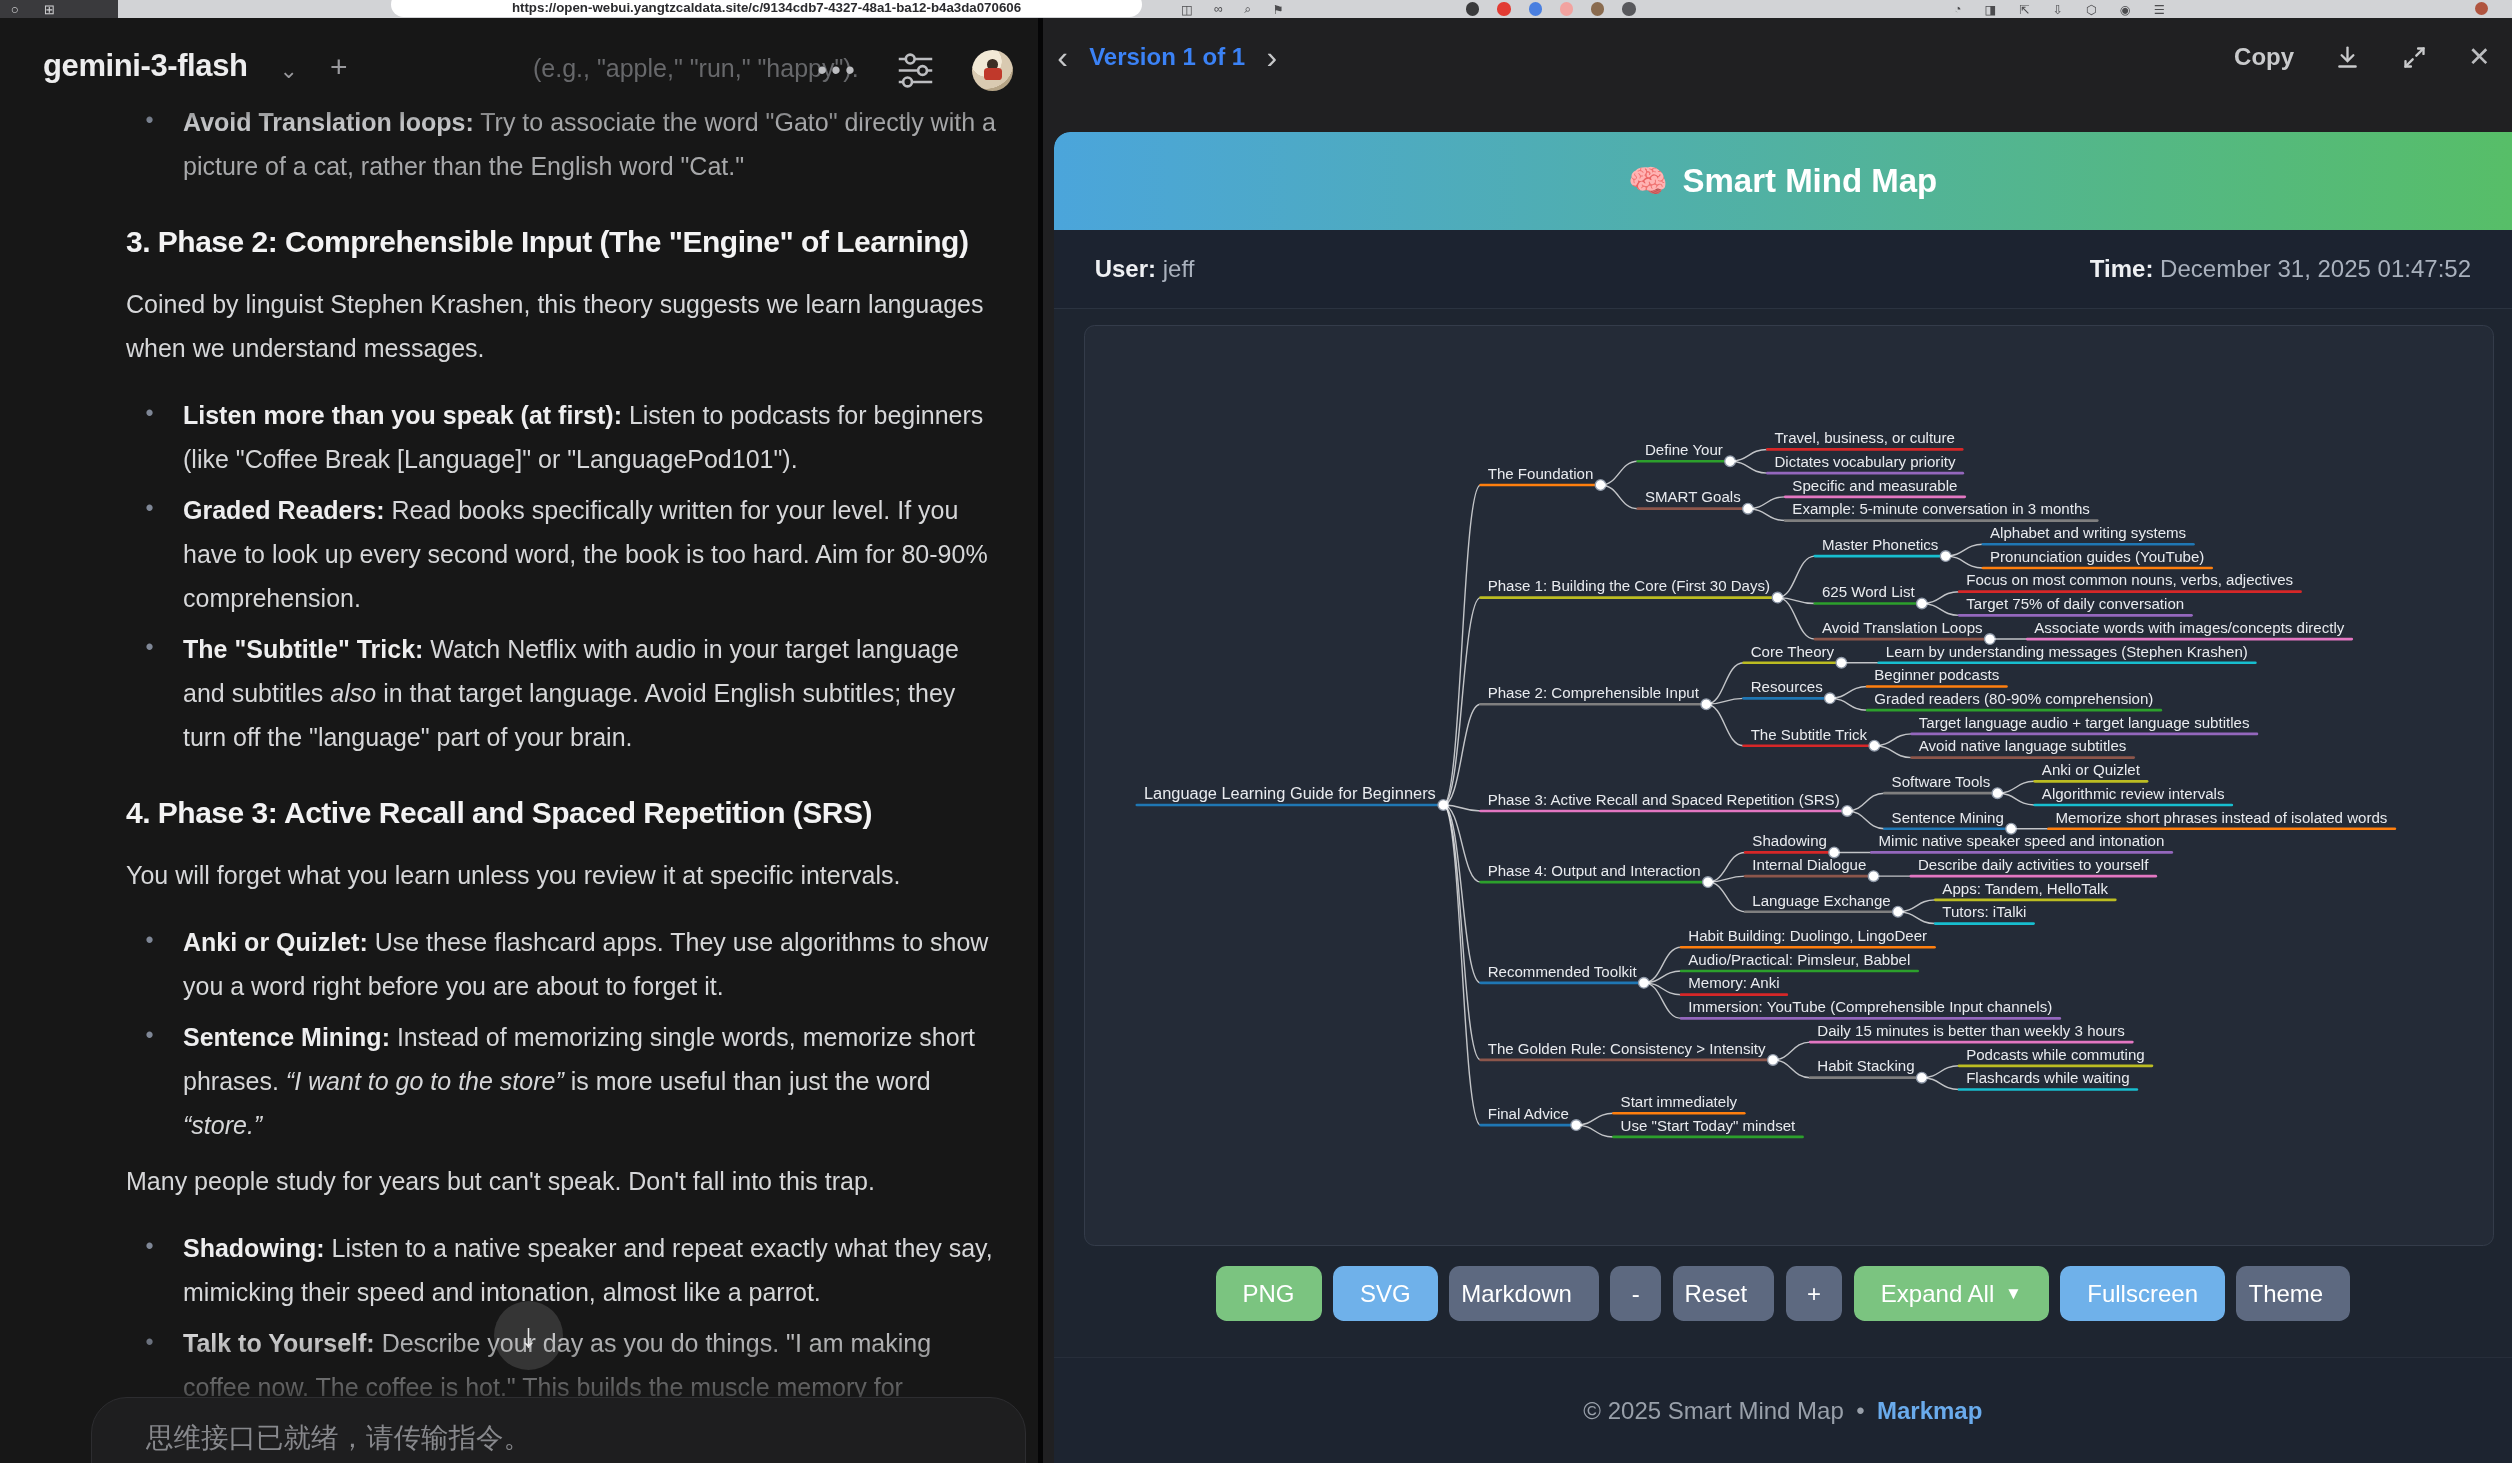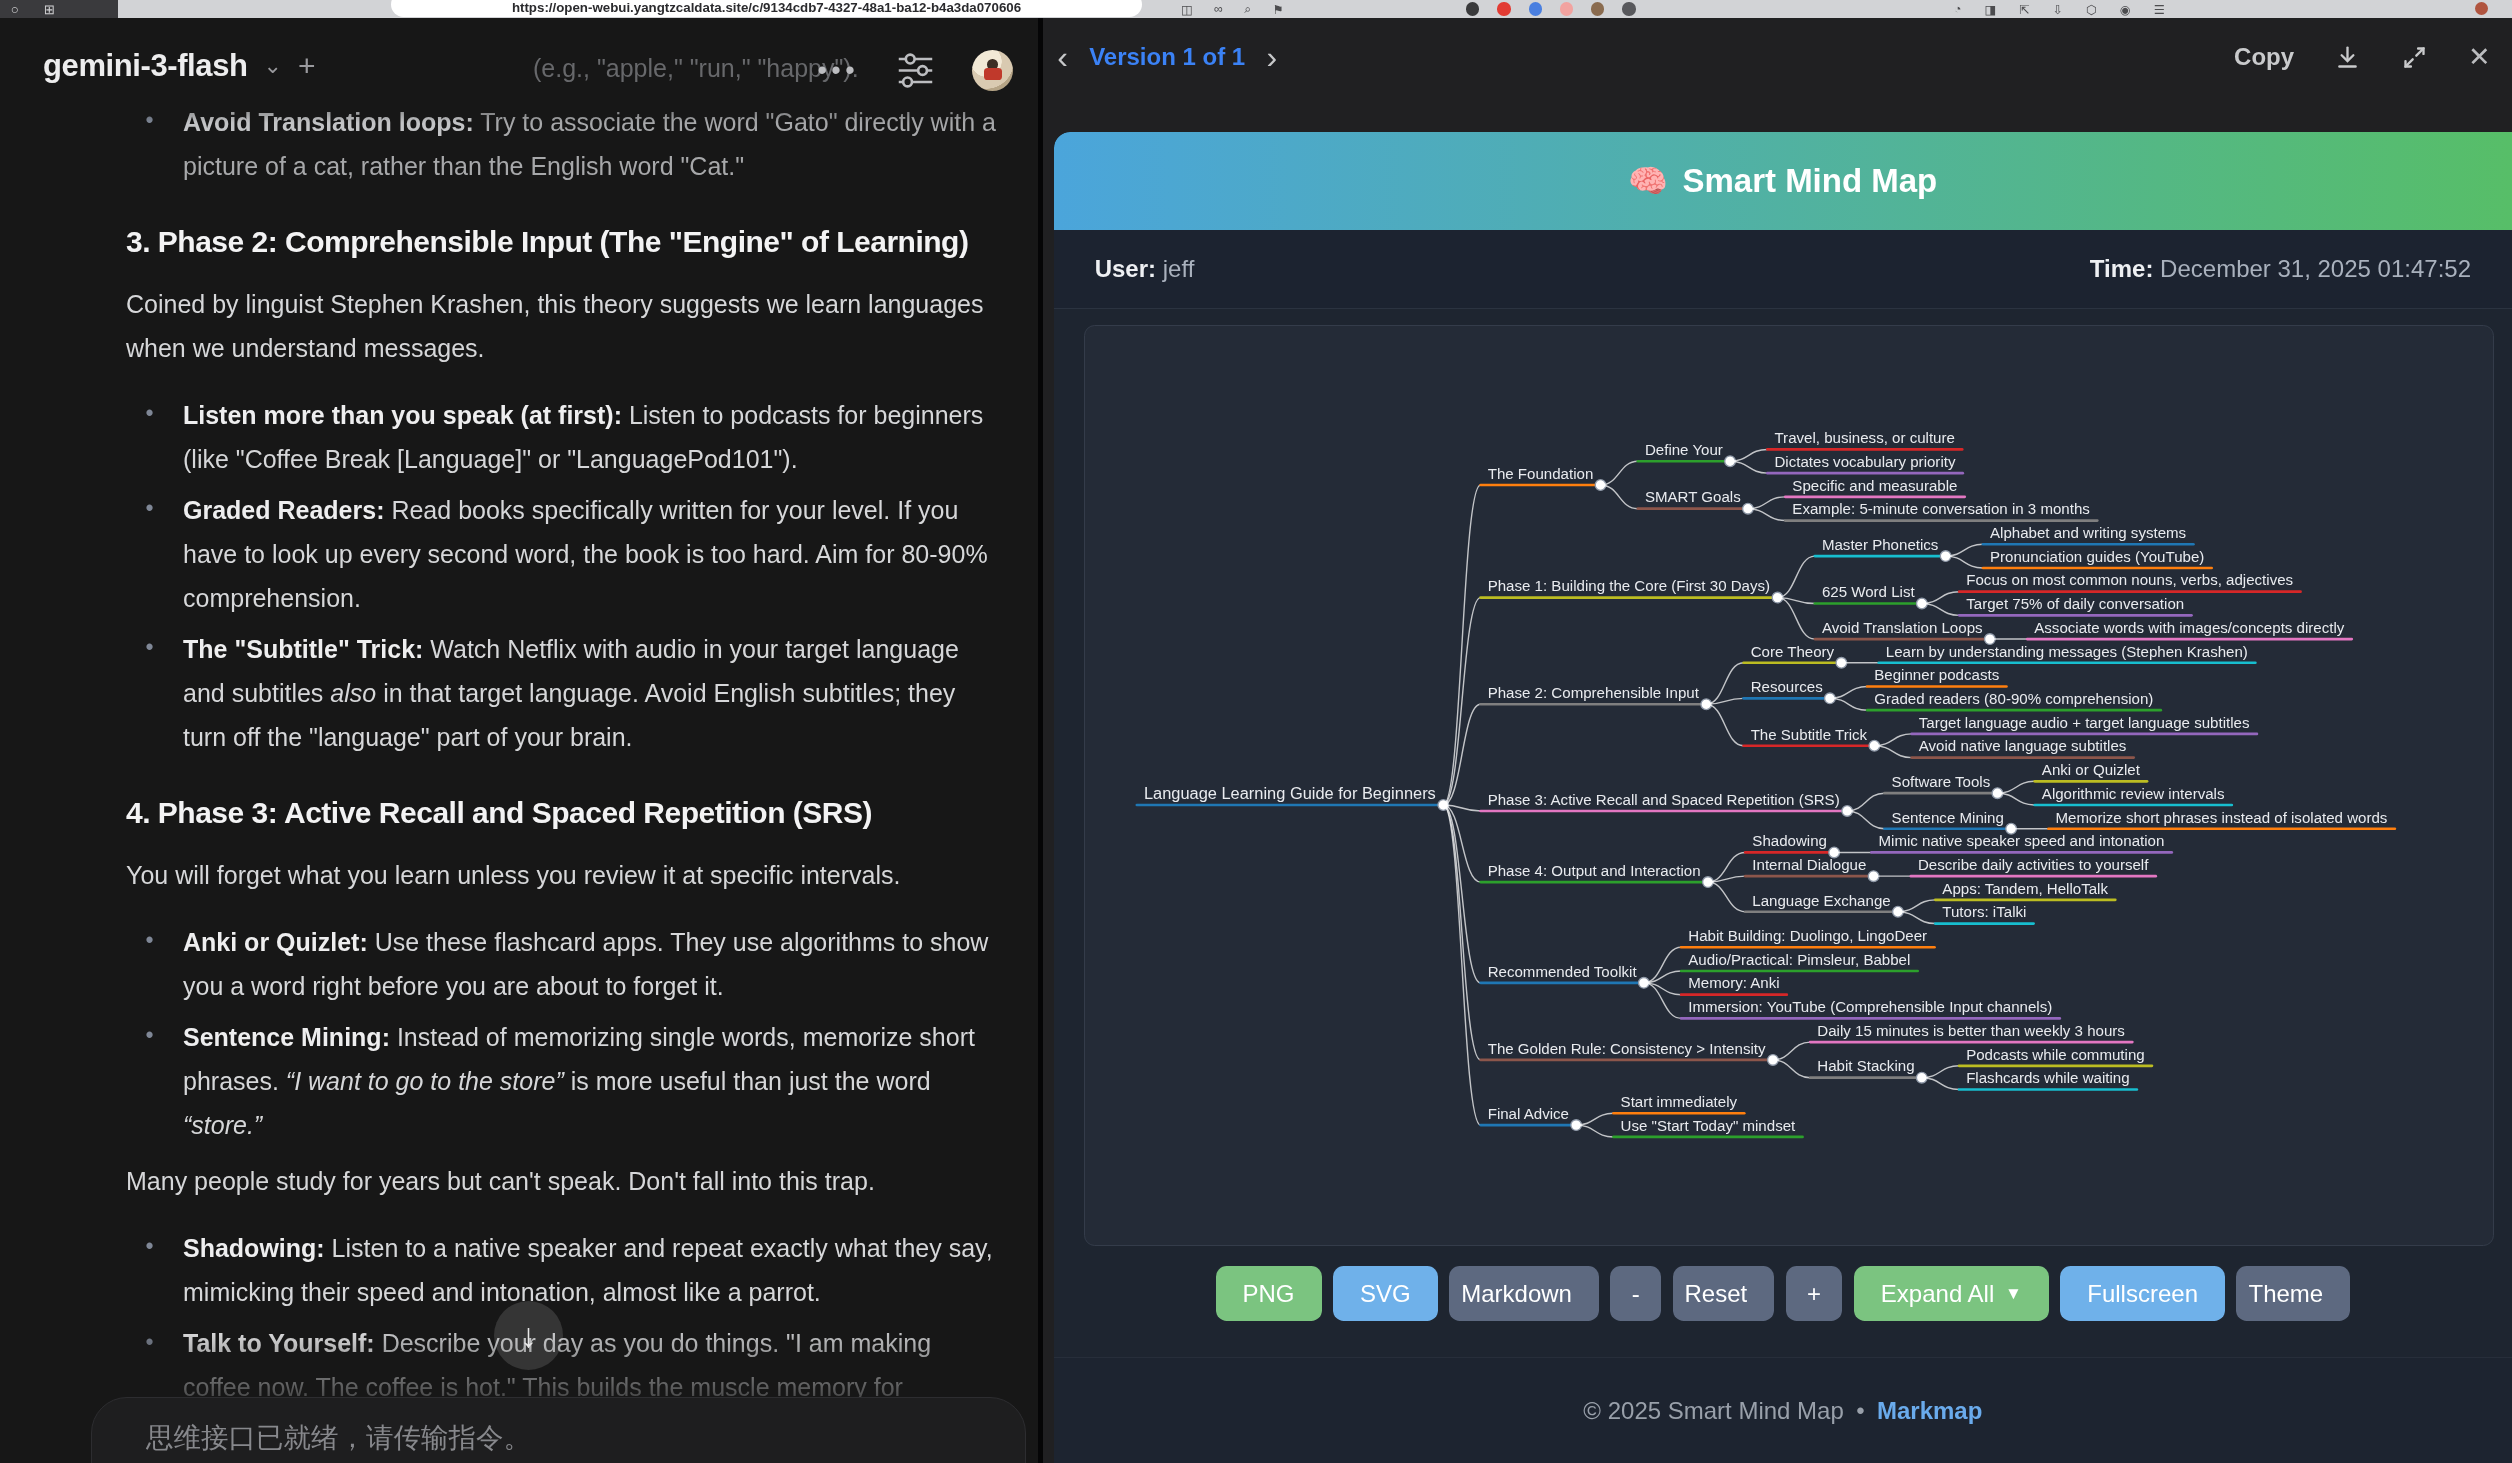--- a/index.html
+++ b/index.html
@@ -19,21 +19,21 @@
   .bb-icons.right{left:1954px;gap:23px;}
   .ext-dot{width:13.3px;height:13.3px;border-radius:50%;display:inline-block;}
   .bb-ext{position:absolute;left:1466px;top:0;height:18px;display:flex;align-items:center;gap:18px;}
   .bb-last{position:absolute;left:2475px;top:1.8px;}
 
   
   .chat-panel{position:absolute;left:0;top:18px;width:1038px;bottom:0;background:#171717;overflow:hidden;}
   .chat-fragment{position:absolute;left:533px;top:36px;font-size:25px;color:#67686b;z-index:4;white-space:nowrap;}
   .chat-header{position:absolute;left:0;right:0;top:0;height:105px;z-index:3;
        background:linear-gradient(180deg,rgba(23,23,23,0.97) 42%,rgba(23,23,23,0.7) 72%,rgba(23,23,23,0));}
-  .model-row{position:absolute;left:43px;top:30px;display:flex;align-items:center;gap:16px;z-index:5;}
+  .model-row{position:absolute;left:43px;top:30px;display:flex;align-items:flex-end;gap:32px;z-index:5;}
   .model-name{font-size:31px;font-weight:700;color:#ededee;letter-spacing:-0.4px;}
   .model-chevron{font-size:22px;color:#9a9a9e;}
   .plus-icon{font-size:30px;color:#9a9a9e;}
   .header-right{position:absolute;right:25px;top:32px;display:flex;align-items:center;gap:36px;z-index:5;}
   .more-icon{font-size:27px;color:#bcbdc0;letter-spacing:4.4px;}
   .sliders-icon svg{width:41px;height:37px;display:block;}
   .avatar{width:41px;height:41px;border-radius:50%;position:relative;overflow:hidden;
        background:radial-gradient(circle at 35% 28%,#f2e9d6 0 38%,#d9cab1 39% 68%,#b5a486 69% 100%);}
   .avatar::before{content:"";position:absolute;left:15px;top:9px;width:10.7px;height:10.7px;border-radius:50%;background:#3c2e24;}
   .avatar::after{content:"";position:absolute;left:11.5px;top:18px;width:18px;height:11.5px;border-radius:3.6px;background:#c0392b;}

